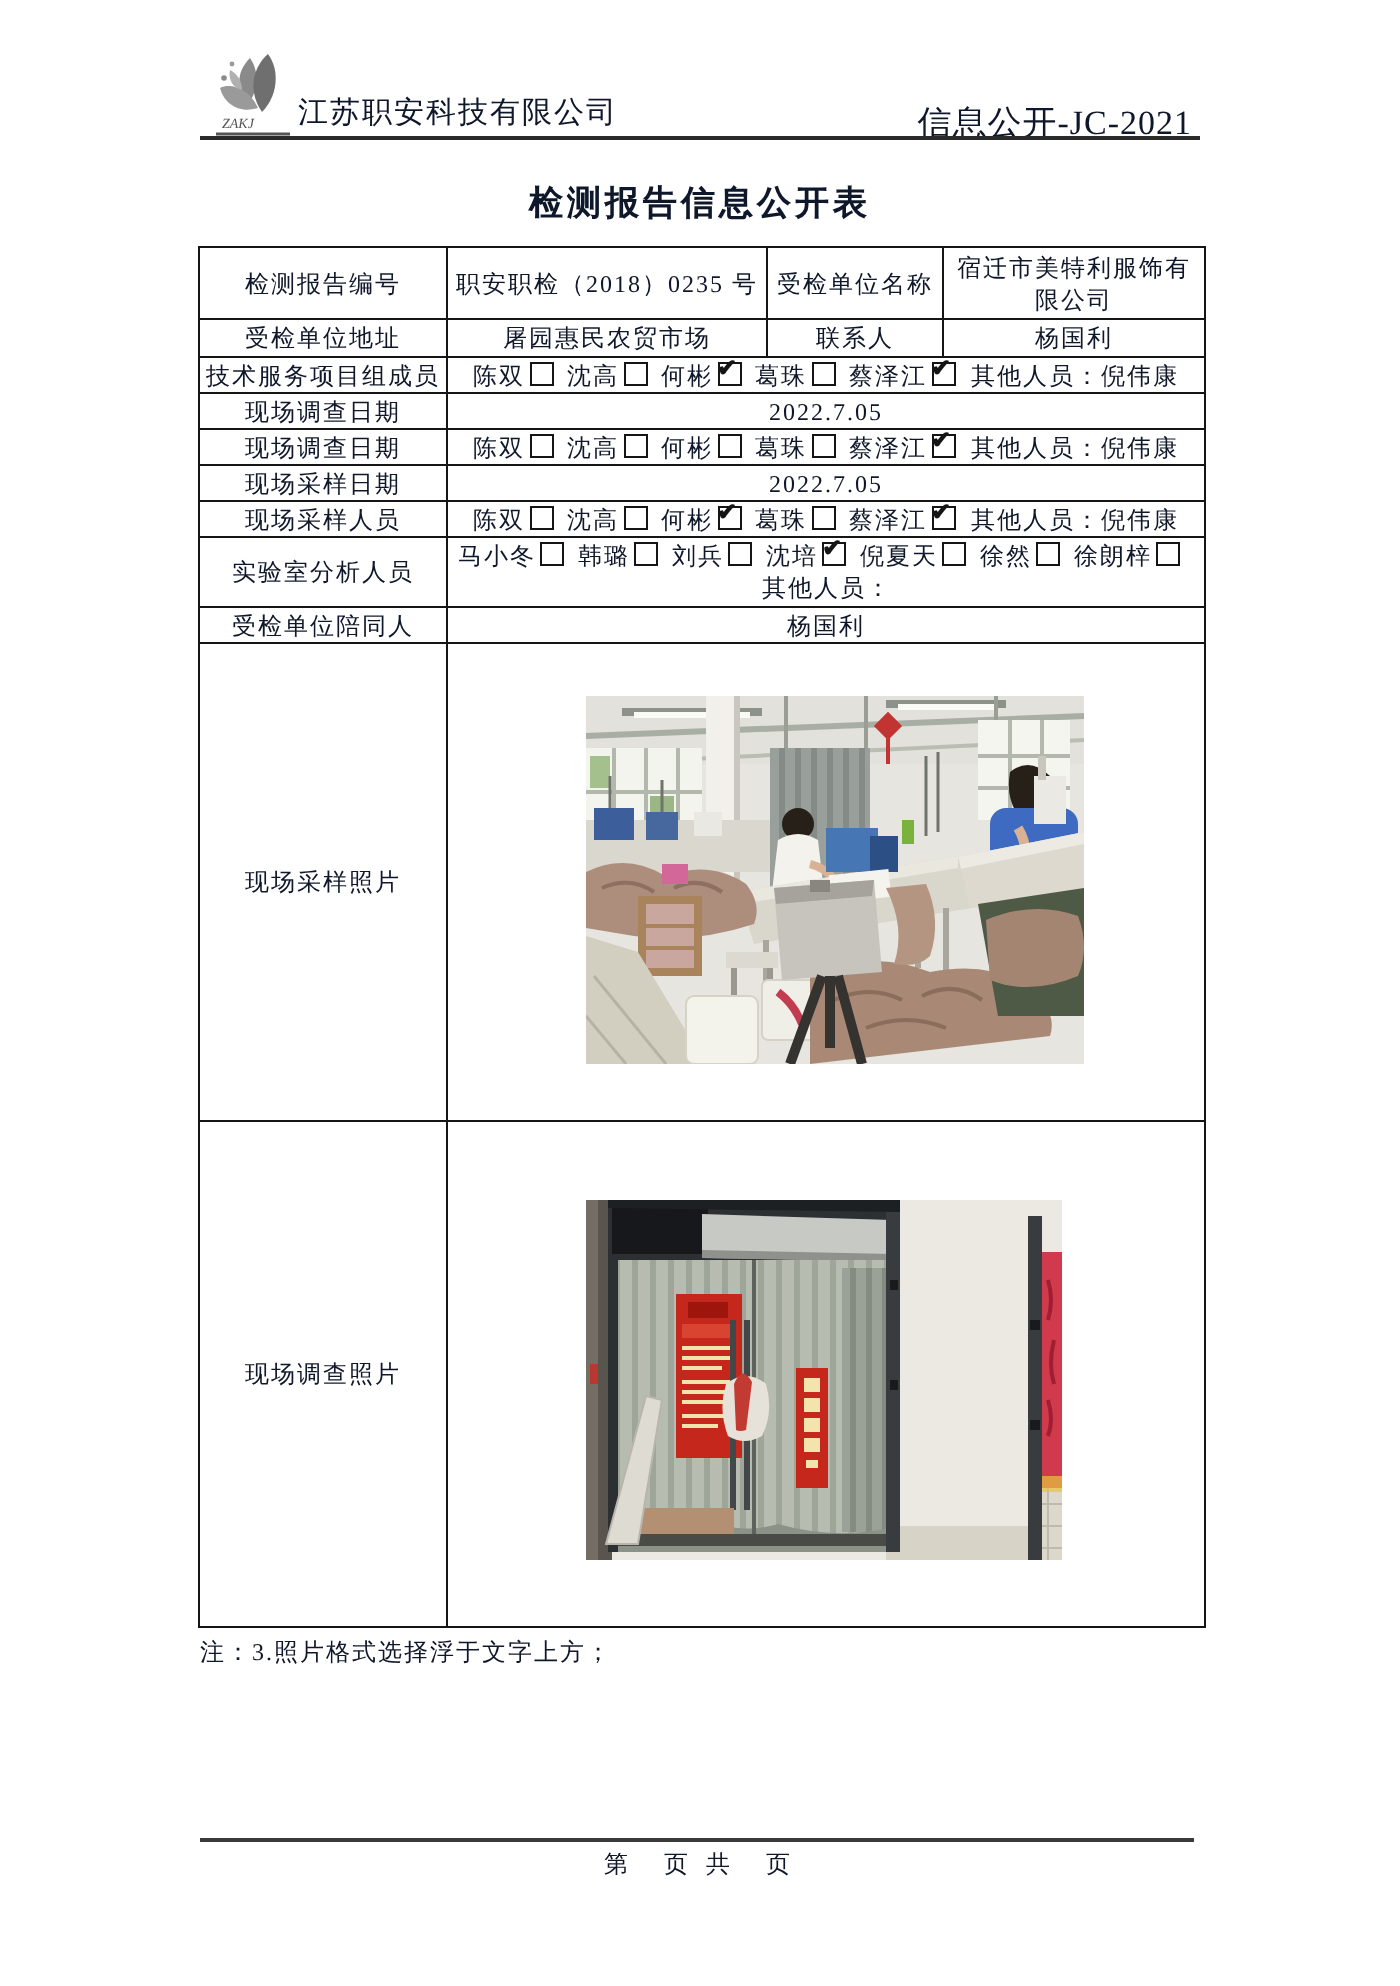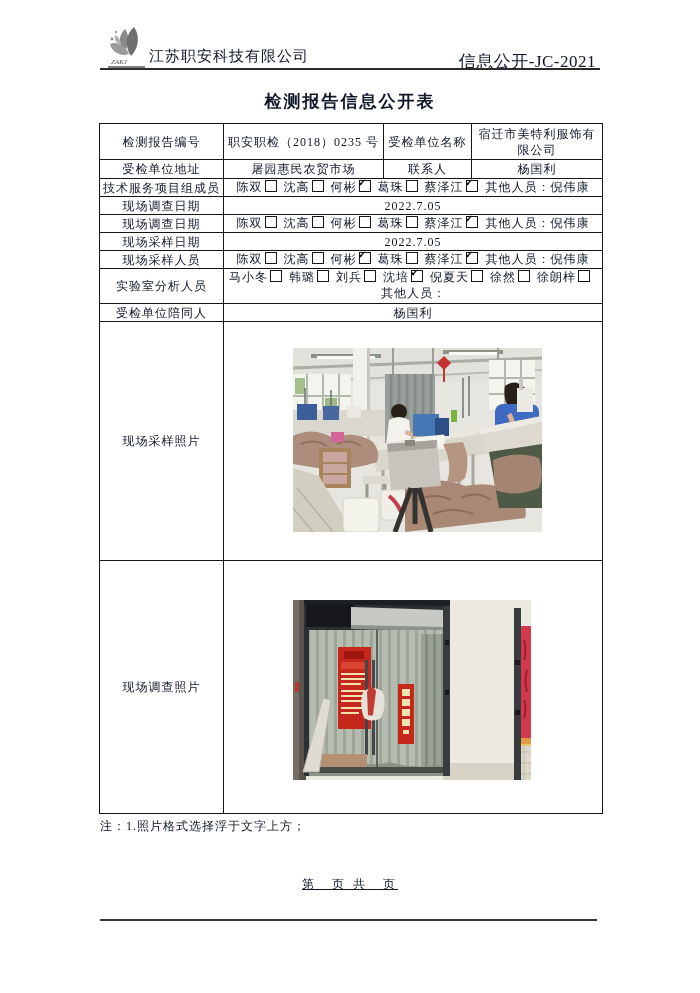--- a/index.html
+++ b/index.html
@@ -14,38 +14,38 @@
 
   
   .title{position:absolute;left:0;top:90px;width:100%;margin:0;text-align:center;
          font-size:17px;font-weight:bold;letter-spacing:2px;}
 
   
   table.form{position:absolute;left:99px;top:123px;width:503px;border-collapse:collapse;
              table-layout:fixed;font-size:12px;}
   table.form td{border:1px solid #151515;padding:0 3px;text-align:center;vertical-align:middle;
                 line-height:16px;letter-spacing:1px;overflow:hidden;}
-  td.members{text-align:left;padding-left:5px;letter-spacing:0.5px;font-family:Liberation Mono, monospace;}
+  td.members{text-align:left;padding-left:5px;letter-spacing:0.5px;}
   td.photo-cell{position:relative;padding:0;}
   .member{margin-right:7px;white-space:nowrap;}
   .other{margin-left:1px;}
   .cb{display:inline-block;width:10px;height:10px;border:1px solid #151515;background:#fff;
       margin-left:2px;vertical-align:-1px;position:relative;}
   .cb.checked::after{content:"\2714";position:absolute;left:-1px;top:-4px;font-size:12px;
       line-height:12px;color:#151515;font-weight:bold;letter-spacing:0;}
 
   .photo-abs{position:absolute;display:block;}
   .photo1{left:69px;top:39px;}
   .photo2{left:69px;top:26px;}
 
   
   .note{position:absolute;left:100px;top:818px;font-size:12px;letter-spacing:1px;}
   .footer-rule{position:absolute;left:100px;top:919px;width:497px;height:2px;background:#3a3a3a;}
-  .page-num{position:absolute;left:0;top:876px;width:100%;text-align:center;
-            font-size:12px;letter-spacing:3px;text-decoration:underline;}
+  .page-num{position:absolute;left:0;top:924px;width:100%;text-align:center;
+            font-size:12px;letter-spacing:3px;}
 </style>
 </head>
 <body>
 
 <div class="page">
 
   <svg class="logo-svg" width="46" height="42" viewBox="0 0 46 42">
     <path d="M22 2 C15 9 15 18 21 25 C26 19 27 9 22 2 Z" fill="#8a8a8a"></path>
     <path d="M31 0 C23 7 21 19 28 29 C36 21 37 8 31 0 Z" fill="#6f6f6f"></path>
     <path d="M7 17 C13 14 22 18 26 27 C17 30 9 25 7 17 Z" fill="#9a9a9a"></path>
@@ -249,18 +249,18 @@
           <rect x="228" y="26" width="10" height="118" fill="#d03a4c"></rect>
           <path d="M231 40 q3 10 0 20 M234 70 q-3 12 0 22 M231 100 q3 10 0 18" stroke="#9e1f30" stroke-width="2" fill="none"></path>
           <rect x="228" y="138" width="10" height="8" fill="#e8c53f" opacity="0.7"></rect>
           <polygon points="11,0 157,0 157,6 11,4" fill="#1d2023"></polygon>
         </svg>
       </td>
     </tr>
   </tbody>
     </table>
 
-  <div class="note">注：1.照片格式选择浮于文字上方；</div>
+  <div class="note">注：3.照片格式选择浮于文字上方；</div>
 
   <div class="footer-rule"></div>
   <div class="page-num">第　页 共　页</div>
 
 </div>
 
 </body></html>

